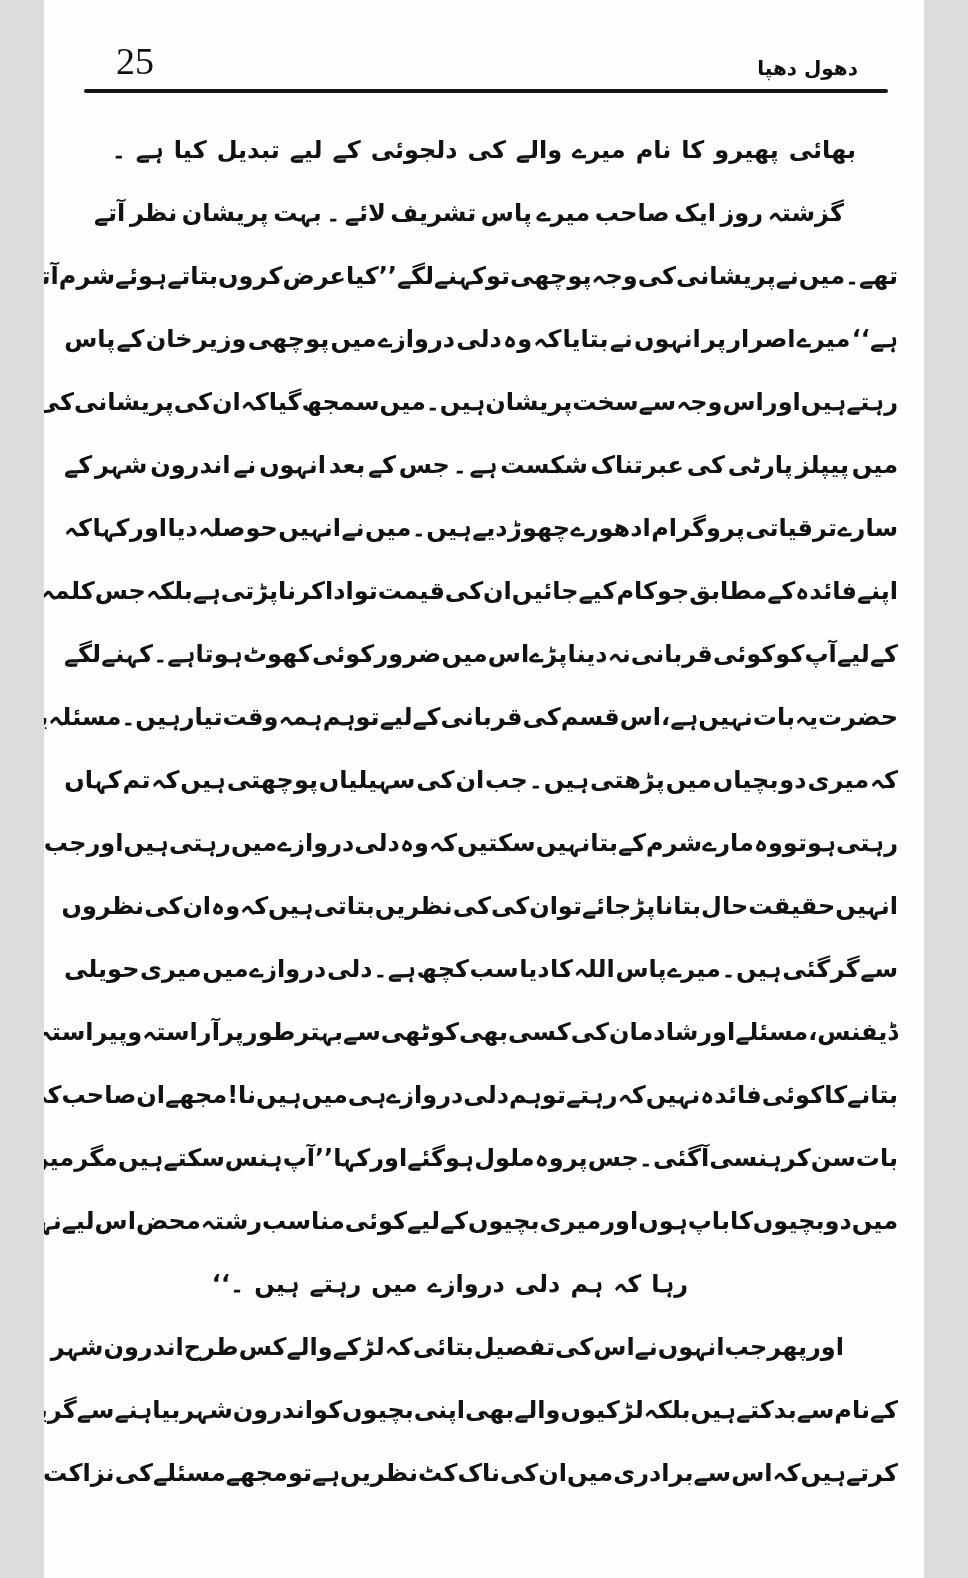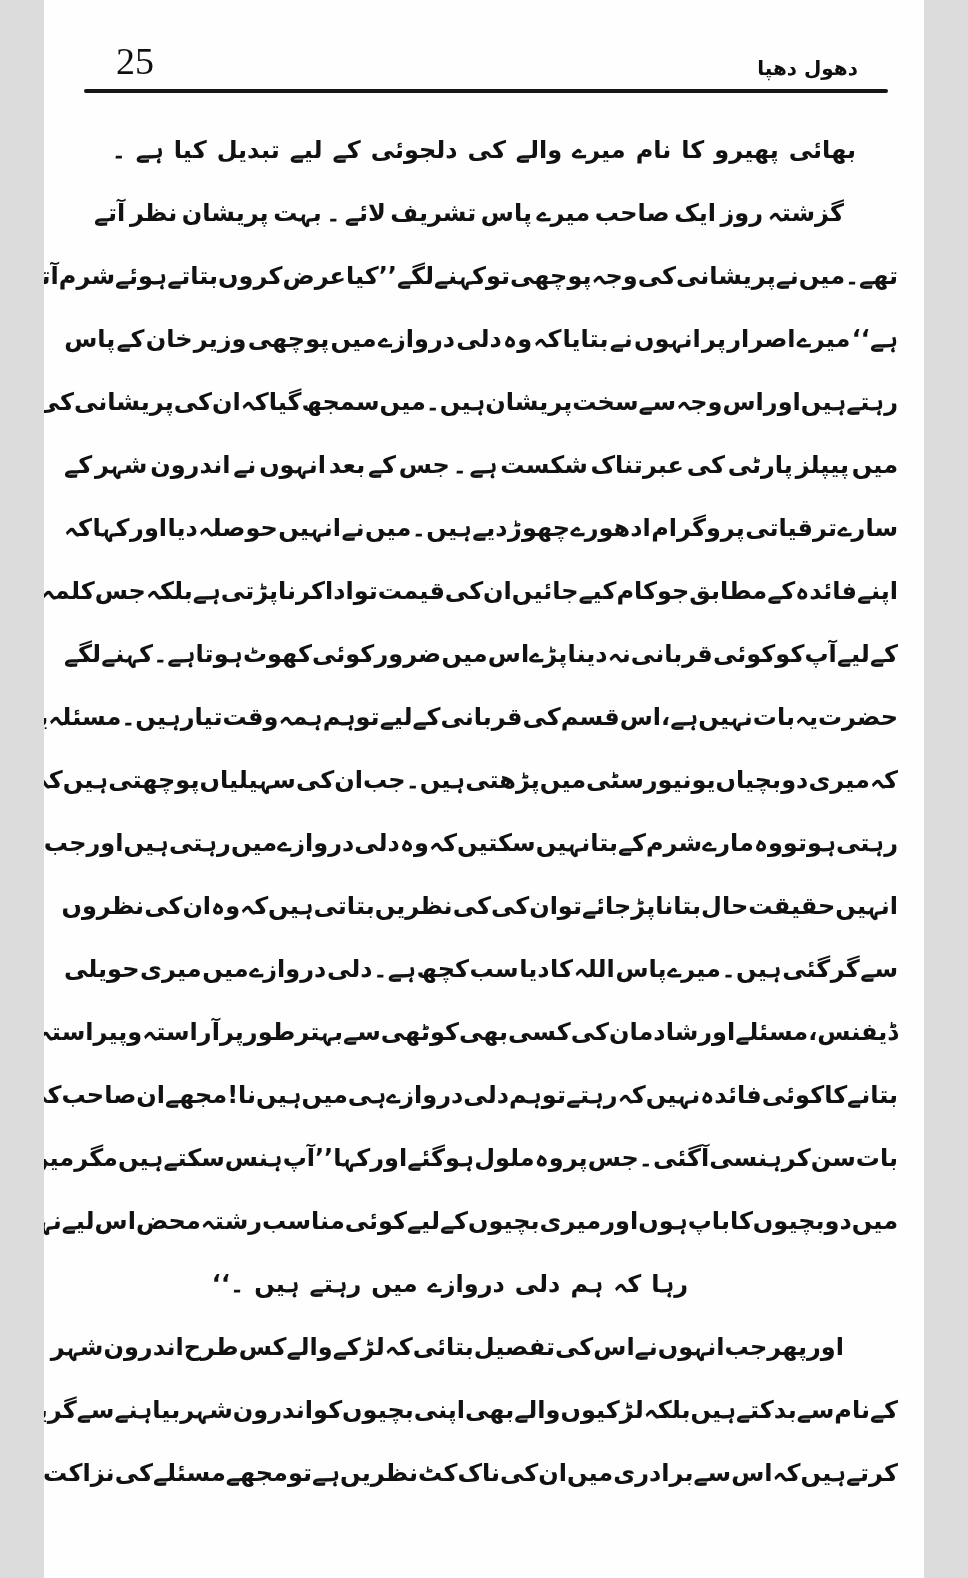--- a/index.html
+++ b/index.html
@@ -275,21 +275,20 @@
         <span>۔</span>
         <span>مسئلہ</span>
         <span>یہ</span>
         <span>ہے</span>
       </div>
       <div class="line" dir="rtl" lang="ur">
         <span>کہ</span>
         <span>میری</span>
         <span>دو</span>
         <span>بچیاں</span>
-        <span>یونیورسٹی</span>
         <span>میں</span>
         <span>پڑھتی</span>
         <span>ہیں</span>
         <span>۔</span>
         <span>جب</span>
         <span>ان</span>
         <span>کی</span>
         <span>سہیلیاں</span>
         <span>پوچھتی</span>
         <span>ہیں</span>

